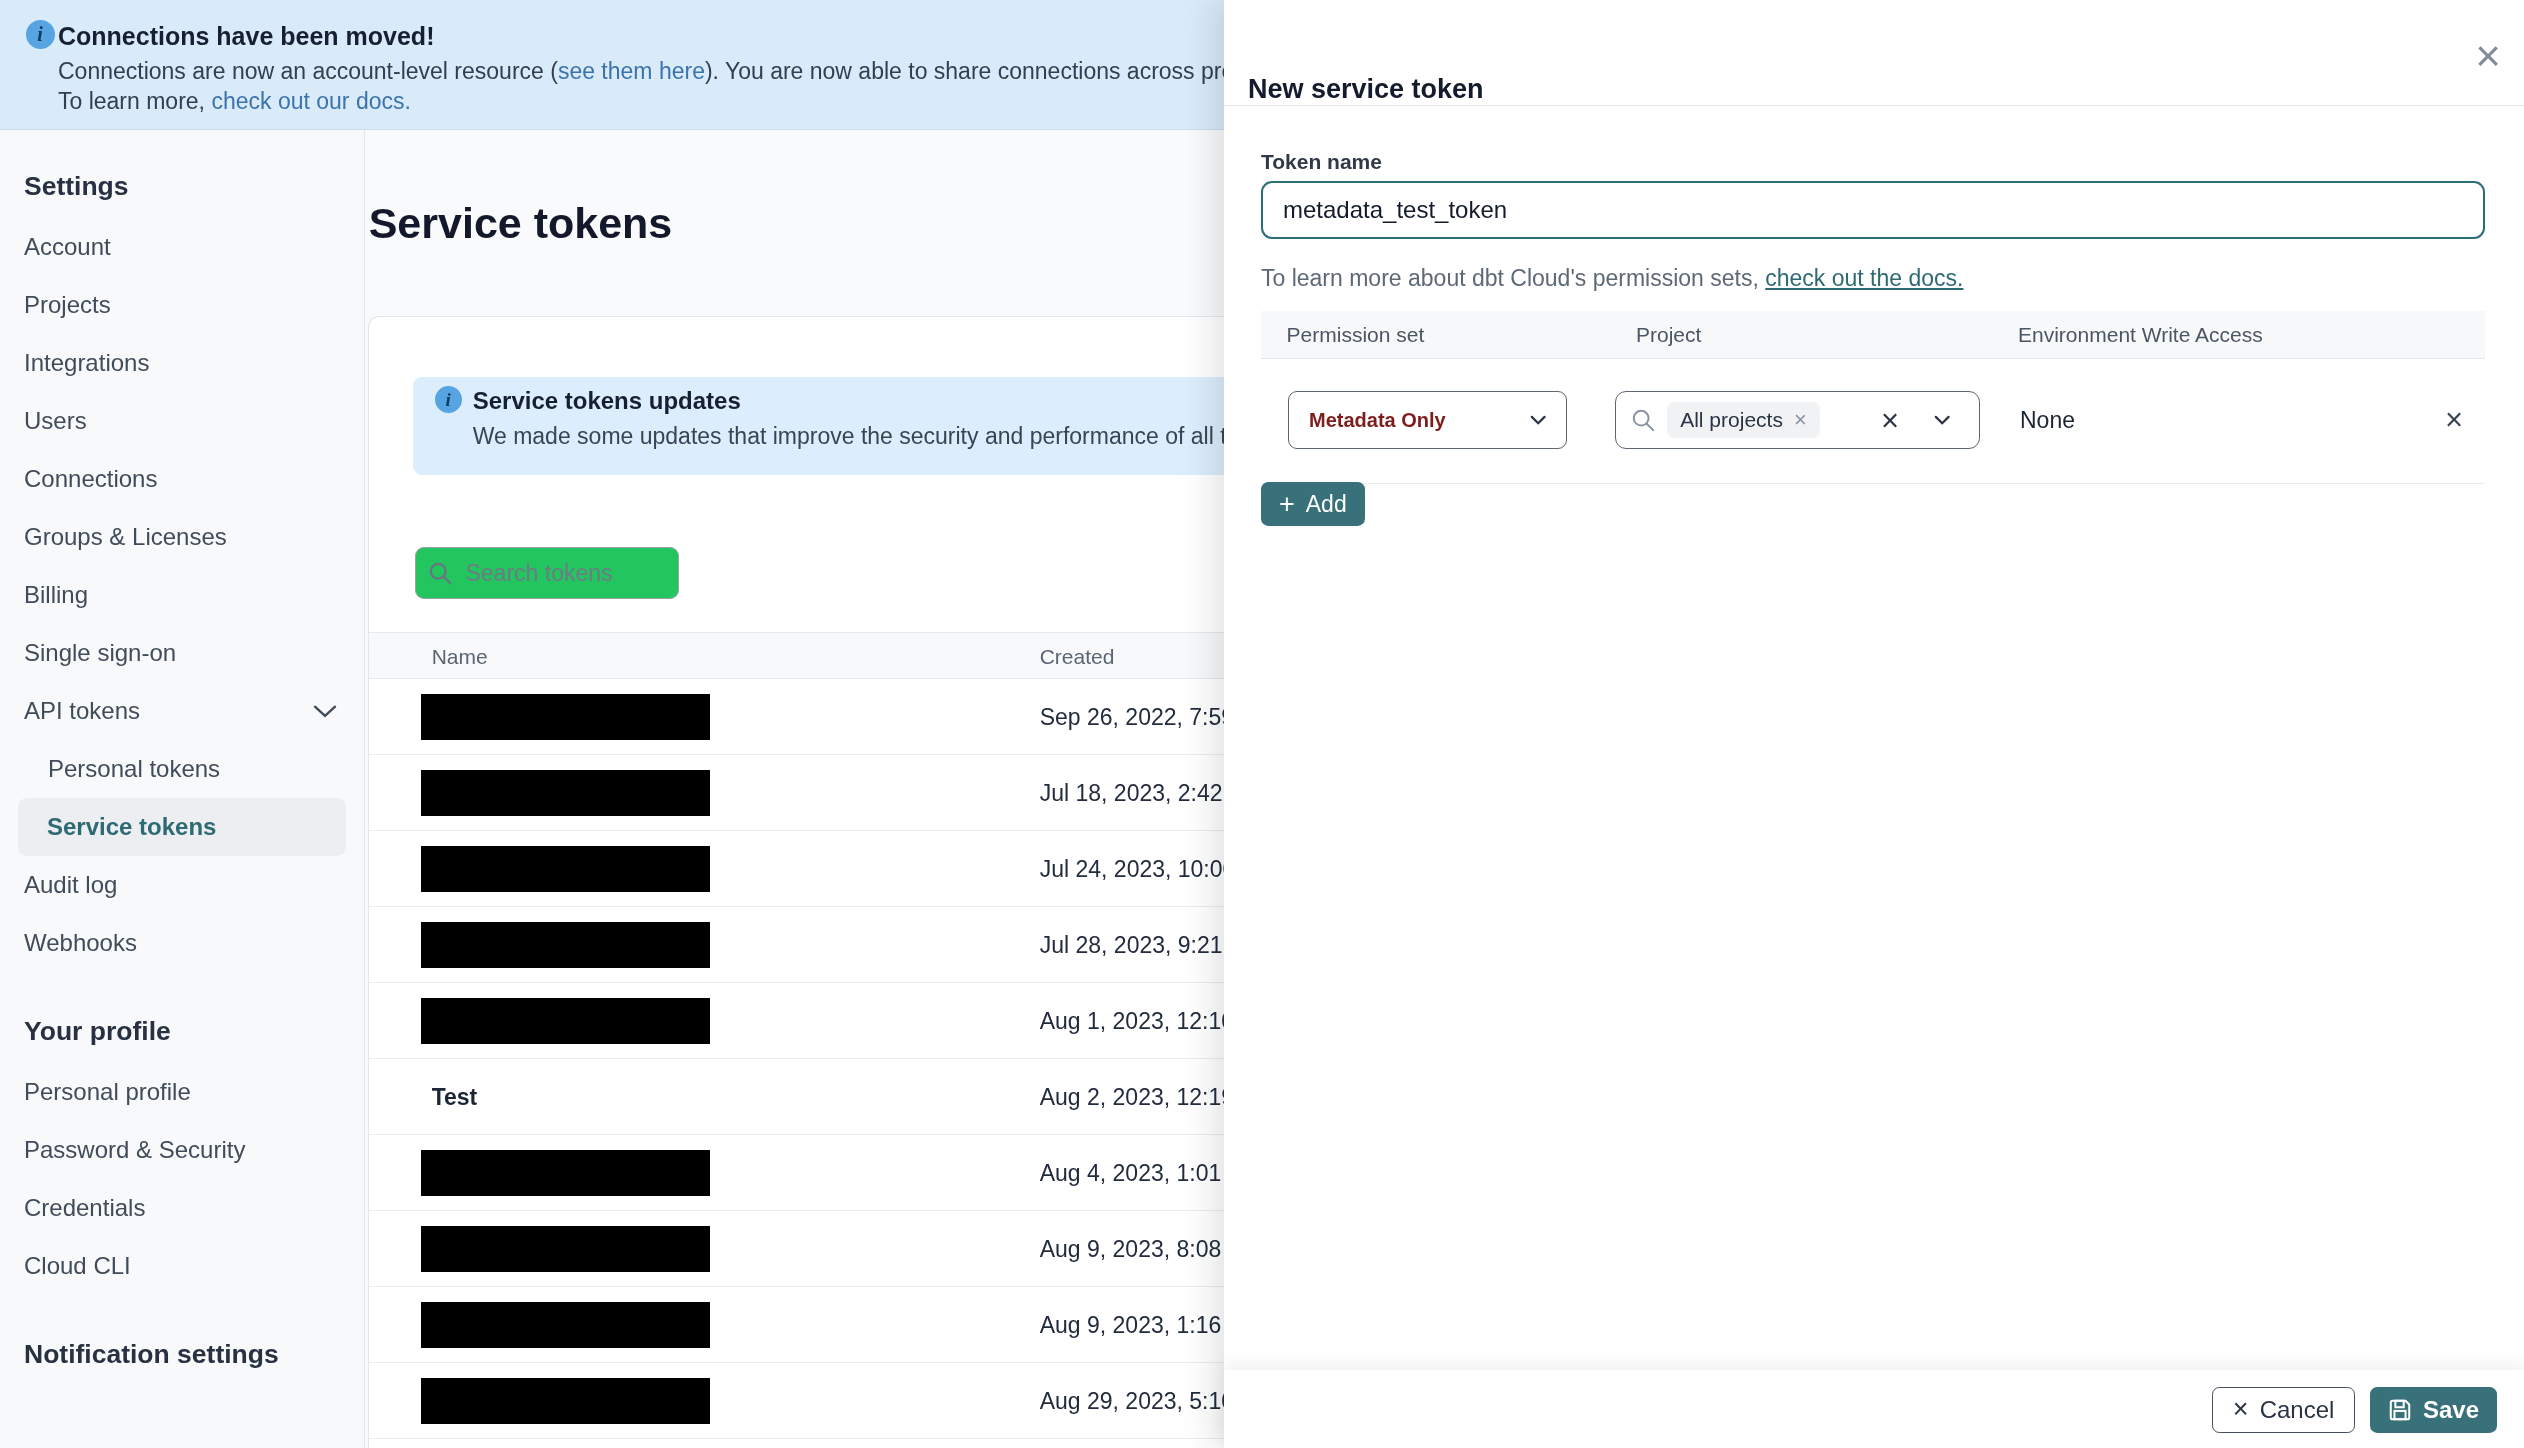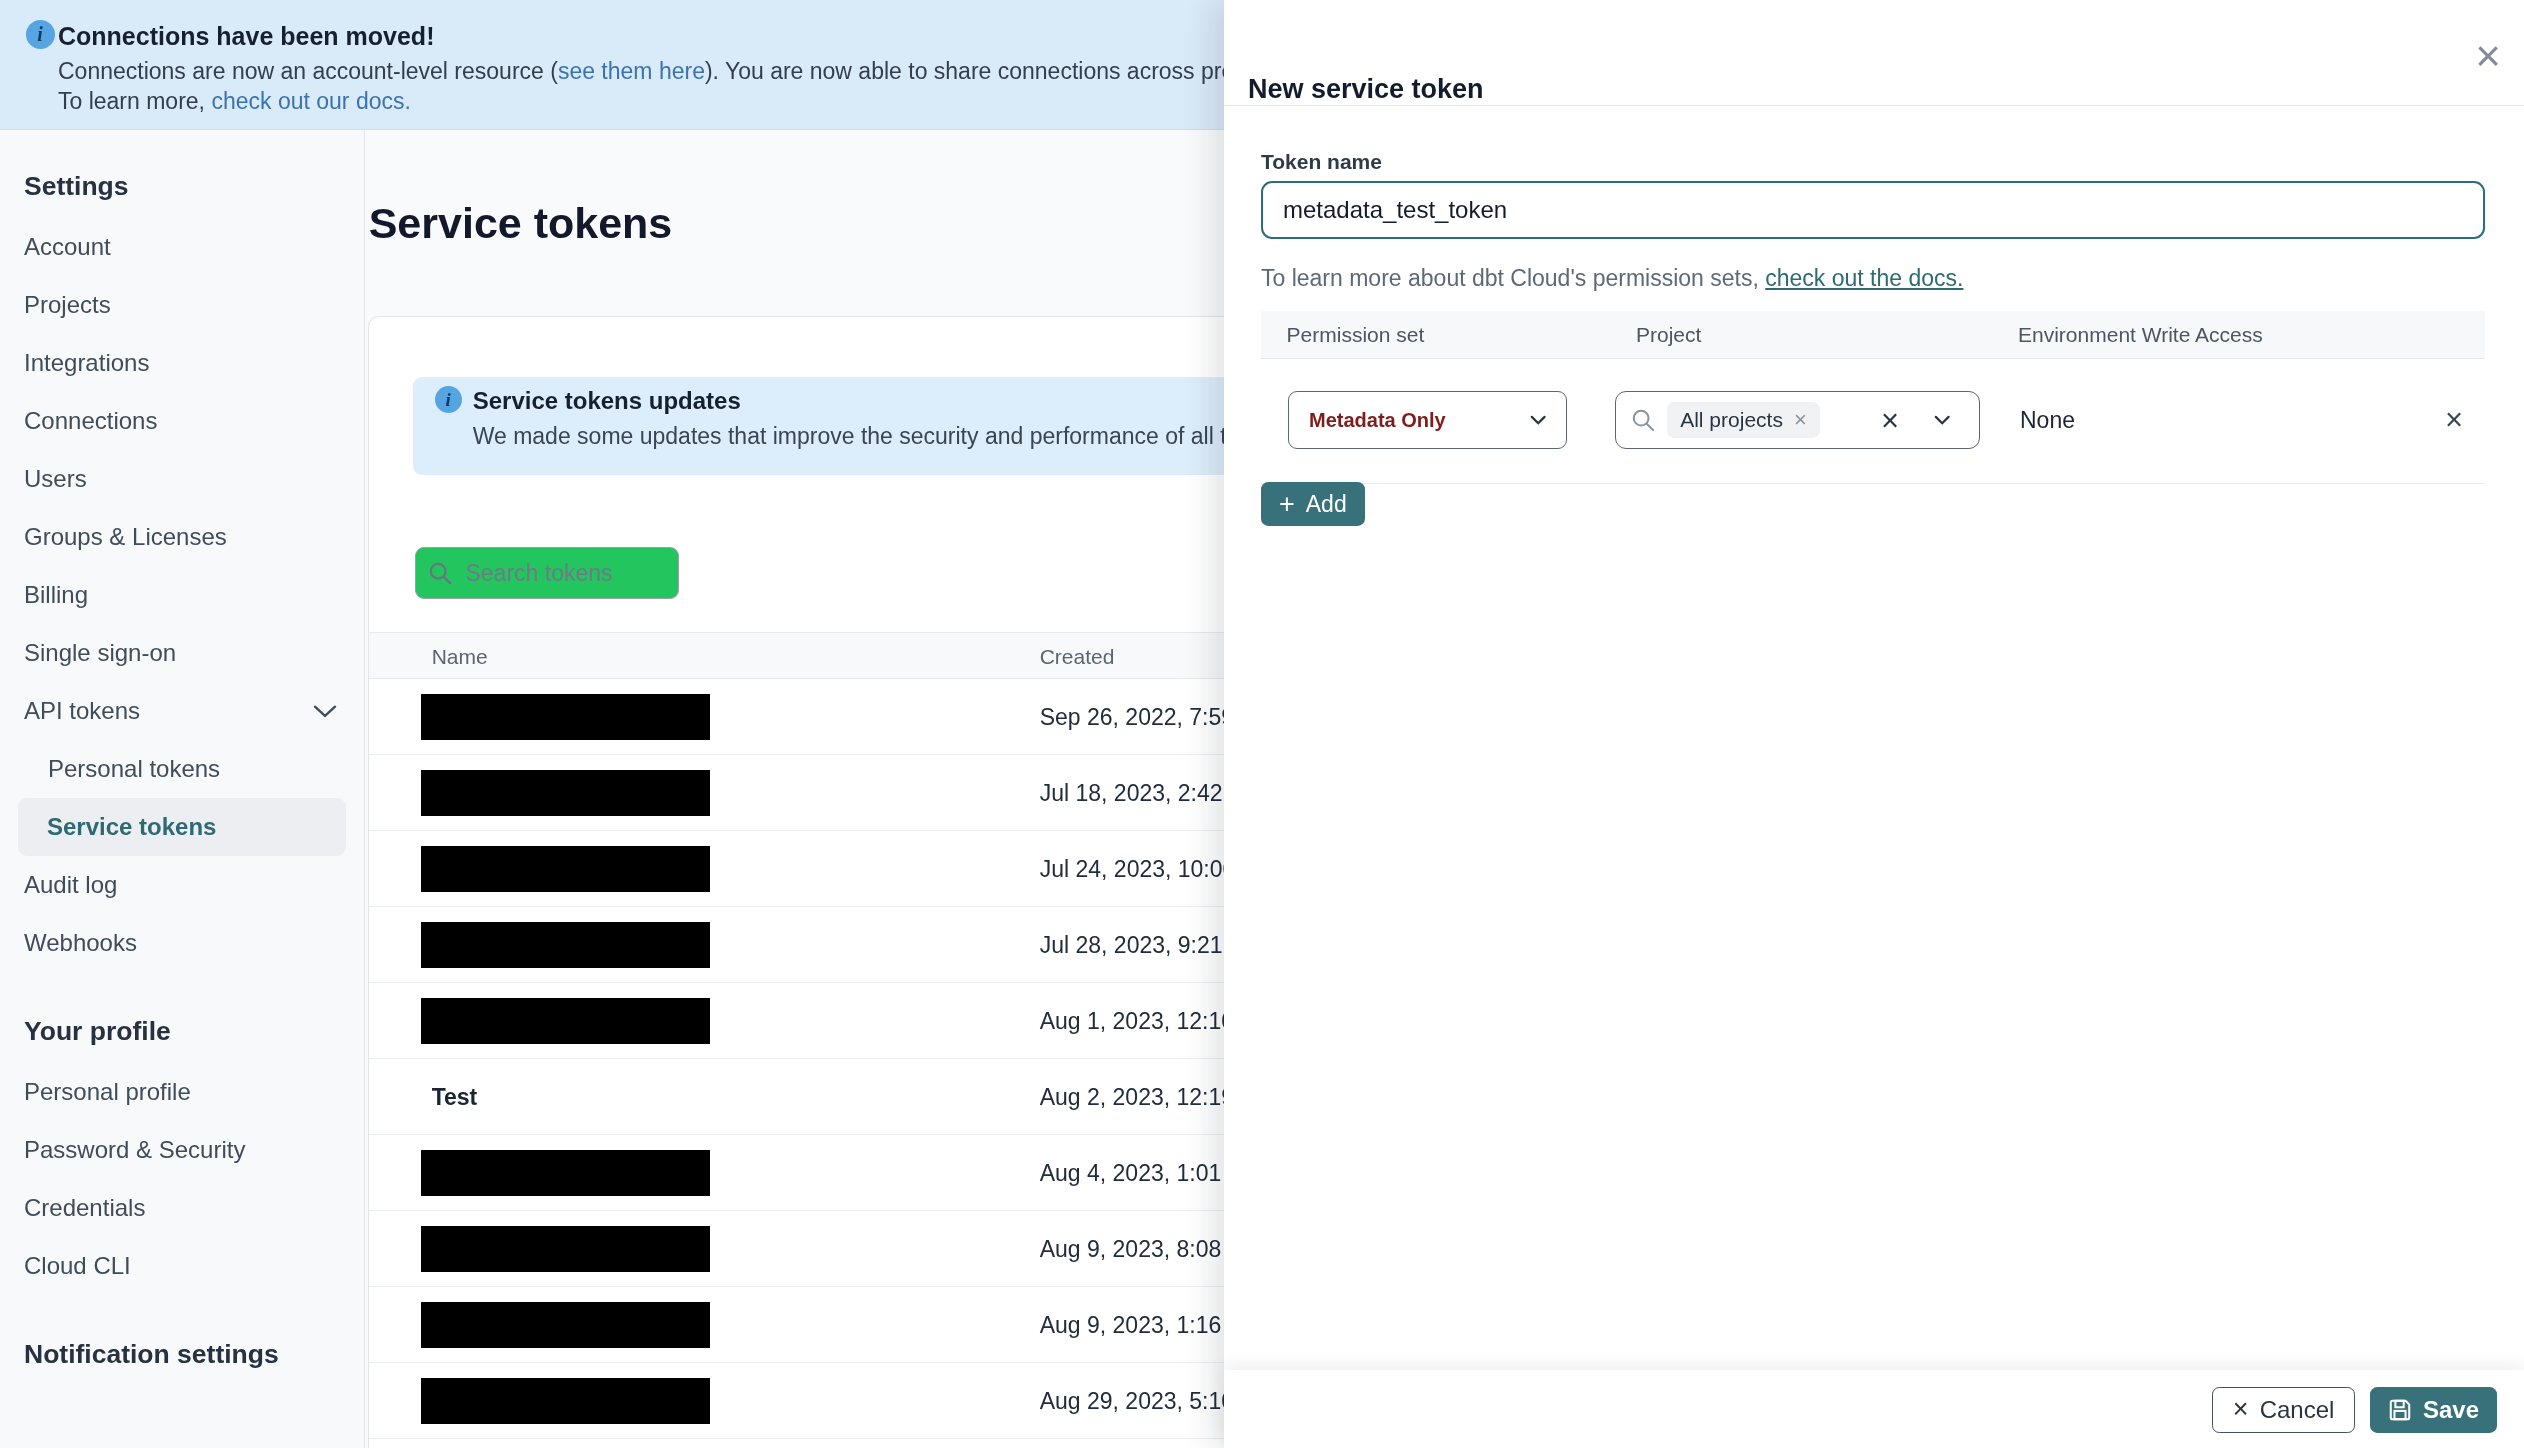--- a/index.html
+++ b/index.html
@@ -175,24 +175,24 @@
   <div class="side-item">
       <span>Account</span>
     </div>
   <div class="side-item">
       <span>Projects</span>
     </div>
   <div class="side-item">
       <span>Integrations</span>
     </div>
   <div class="side-item">
+      <span>Users</span>
+    </div>
+  <div class="side-item">
       <span>Connections</span>
-    </div>
-  <div class="side-item">
-      <span>Users</span>
     </div>
   <div class="side-item">
       <span>Groups &amp; Licenses</span>
     </div>
   <div class="side-item">
       <span>Billing</span>
     </div>
   <div class="side-item">
       <span>Single sign-on</span>
     </div>

